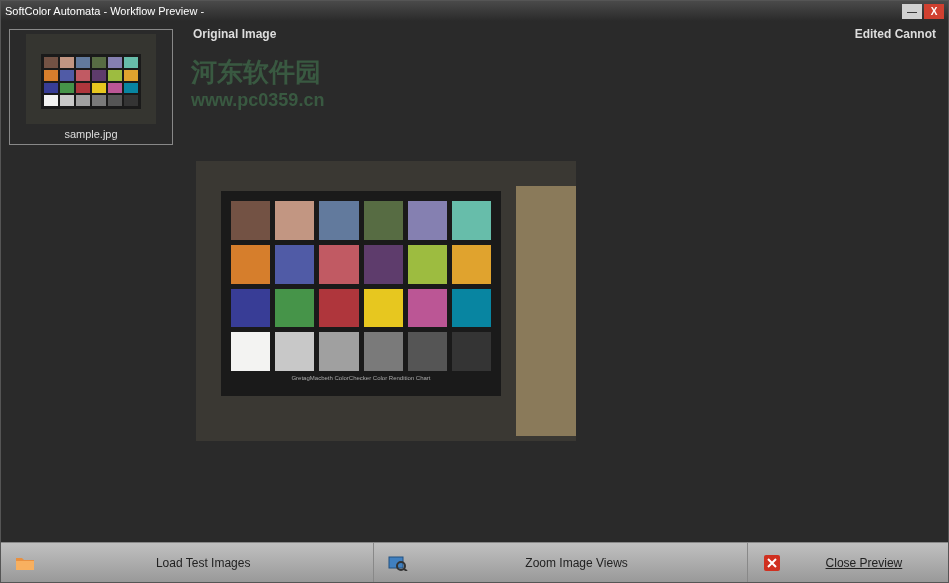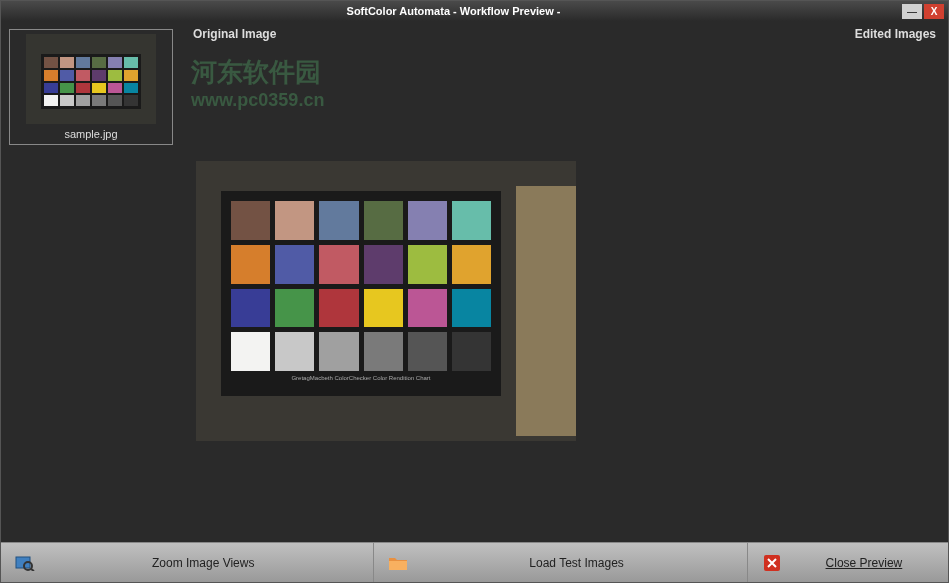--- a/index.html
+++ b/index.html
@@ -1,21 +1,21 @@
 <!DOCTYPE html>
 <html><head>
 <meta charset="utf-8">
 <style>
 * { margin: 0; padding: 0; box-sizing: border-box; font-family: Arial, sans-serif; }
 body { width: 949px; height: 583px; background: #000; overflow: hidden; }
 
 .window { width: 100%; height: 100%; display: flex; flex-direction: column; border: 1px solid #555; }
 
 .titlebar { height: 20px; background: linear-gradient(#4a4a4a, #2a2a2a); display: flex; align-items: center; padding: 0 4px; }
-.titlebar-text { color: #fff; font-size: 11px; font-weight: bold; flex: 1; text-align: center; }
+.titlebar-text { color: #fff; font-size: 11px; font-weight: normal; flex: 1; }
 .titlebar-btns { display: flex; gap: 2px; }
 .titlebar-btn { width: 20px; height: 15px; display: flex; align-items: center; justify-content: center; font-size: 10px; cursor: pointer; }
 .min-btn { background: #d0d0d0; color: #000; }
 .close-btn { background: #d04030; color: #fff; font-weight: bold; }
 
 .content { flex: 1; background: #2a2a2a; display: flex; position: relative; }
 
 .sidebar { width: 180px; background: #2a2a2a; padding: 8px; }
 .thumb-wrap { border: 1px solid #888; padding: 4px; background: #2a2a2a; display: flex; flex-direction: column; align-items: center; }
 .thumb-img { width: 130px; height: 90px; background: #353530; position: relative; overflow: hidden; }
@@ -91,21 +91,21 @@
       </div>
     </div>
 
     <div class="main-area">
       <div class="watermark">
         <div>河东软件园</div>
         <div style="font-size:18px">www.pc0359.cn</div>
       </div>
       <div class="header-row">
         <span class="header-text">Original Image</span>
-        <span class="header-text">Edited Images</span>
+        <span class="header-text">Edited Cannot</span>
       </div>
 
       <div class="image-panel">
         <div class="table-edge"></div>
         <div class="cc-card">
           <div class="cc-grid" id="cc-grid">
               <div class="cc-sq" style="background: rgb(115, 82, 68);"></div>
               <div class="cc-sq" style="background: rgb(194, 150, 130);"></div>
               <div class="cc-sq" style="background: rgb(98, 122, 157);"></div>
               <div class="cc-sq" style="background: rgb(87, 108, 67);"></div>
@@ -134,35 +134,35 @@
         </div>
       </div>
 
     </div>
   </div>
 
   <div class="toolbar">
     <div class="tool-btn">
       <span class="tool-icon">
         <svg width="20" height="16" viewBox="0 0 20 16">
+            <path fill="#e89040" d="M1 3h6l2 2h10v10H1z"></path>
+            <path fill="#f8b060" d="M1 6h18v9H1z"></path>
+          </svg>
+      </span>
+      <span class="tool-label">Load Test Images</span>
+    </div>
+    <div class="tool-btn">
+      <span class="tool-icon">
+        <svg width="20" height="16" viewBox="0 0 20 16">
             <rect x="1" y="2" width="14" height="11" fill="#4080c0" stroke="#205080"></rect>
             <circle cx="13" cy="11" r="4" fill="none" stroke="#333" stroke-width="2"></circle>
             <line x1="16" y1="14" x2="19" y2="16" stroke="#333" stroke-width="2"></line>
           </svg>
       </span>
       <span class="tool-label">Zoom Image Views</span>
-    </div>
-    <div class="tool-btn">
-      <span class="tool-icon">
-        <svg width="20" height="16" viewBox="0 0 20 16">
-            <path fill="#e89040" d="M1 3h6l2 2h10v10H1z"></path>
-            <path fill="#f8b060" d="M1 6h18v9H1z"></path>
-          </svg>
-      </span>
-      <span class="tool-label">Load Test Images</span>
     </div>
     <div class="tool-btn">
       <span class="tool-icon">
         <svg width="16" height="16" viewBox="0 0 16 16">
             <rect width="16" height="16" fill="#d03020" rx="2"></rect>
             <path d="M4 4l8 8M12 4l-8 8" stroke="#fff" stroke-width="2"></path>
           </svg>
       </span>
       <span class="tool-label">Close Preview</span>
     </div>

